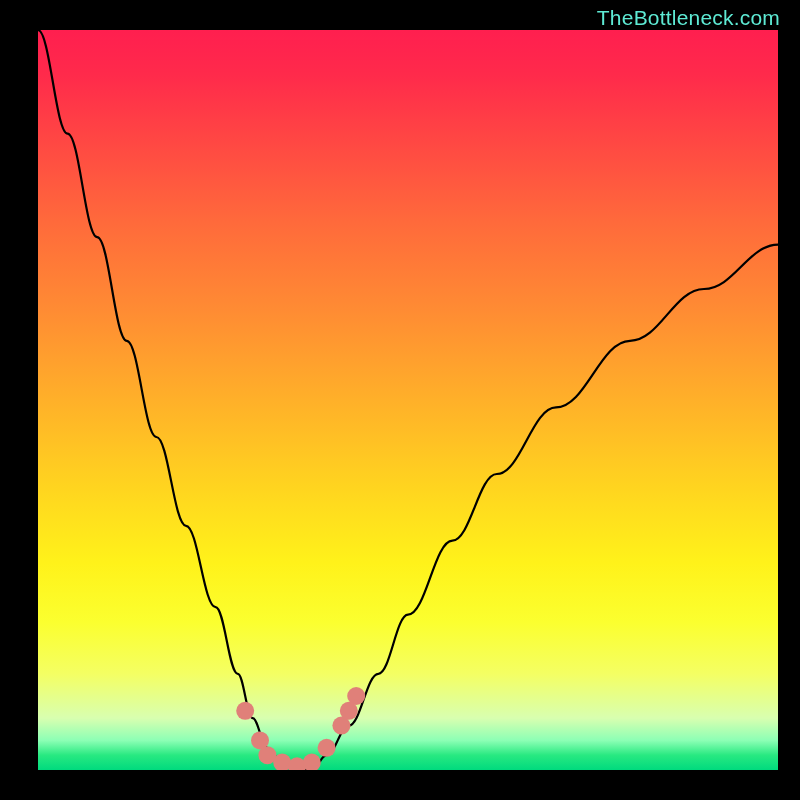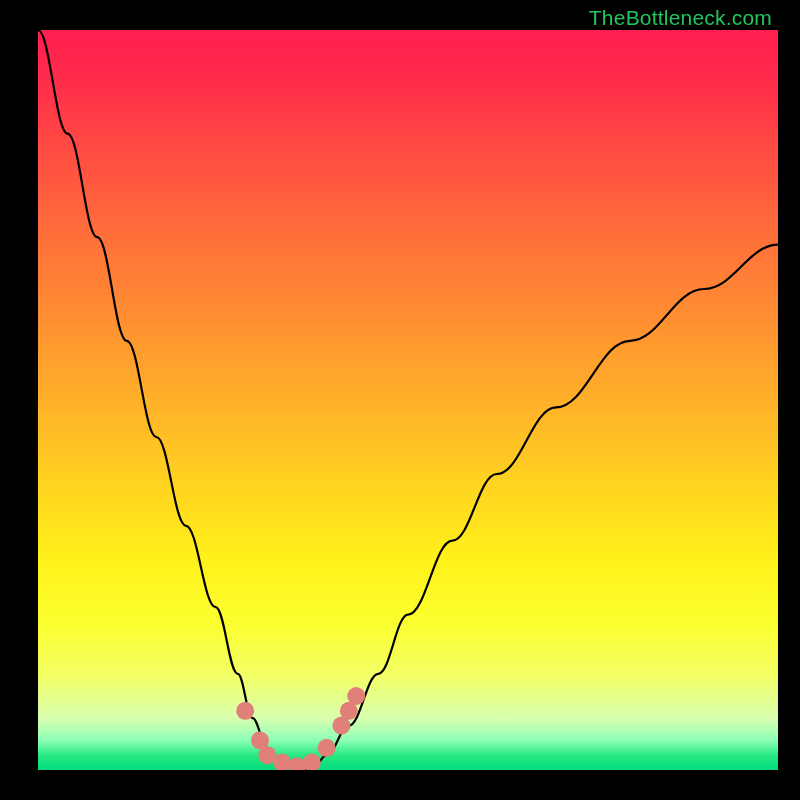--- a/index.html
+++ b/index.html
@@ -47,22 +47,22 @@
       #f4ff63 87%,
       #d8ffb0 93%,
       #8cffb5 96%,
       #28e981 98%,
       #00da7e 100%
     );
   }
   .watermark {
     position: absolute;
     top: 6px;
-    right: 28px;
-    color: #22c55e;
+    right: 20px;
+    color: #5eead4;
     font-size: 21px;
     font-weight: 500;
     letter-spacing: 0.2px;
   }
   svg.curve {
     position: absolute;
     left: 0;
     top: 0;
     width: 100%;
     height: 100%;

